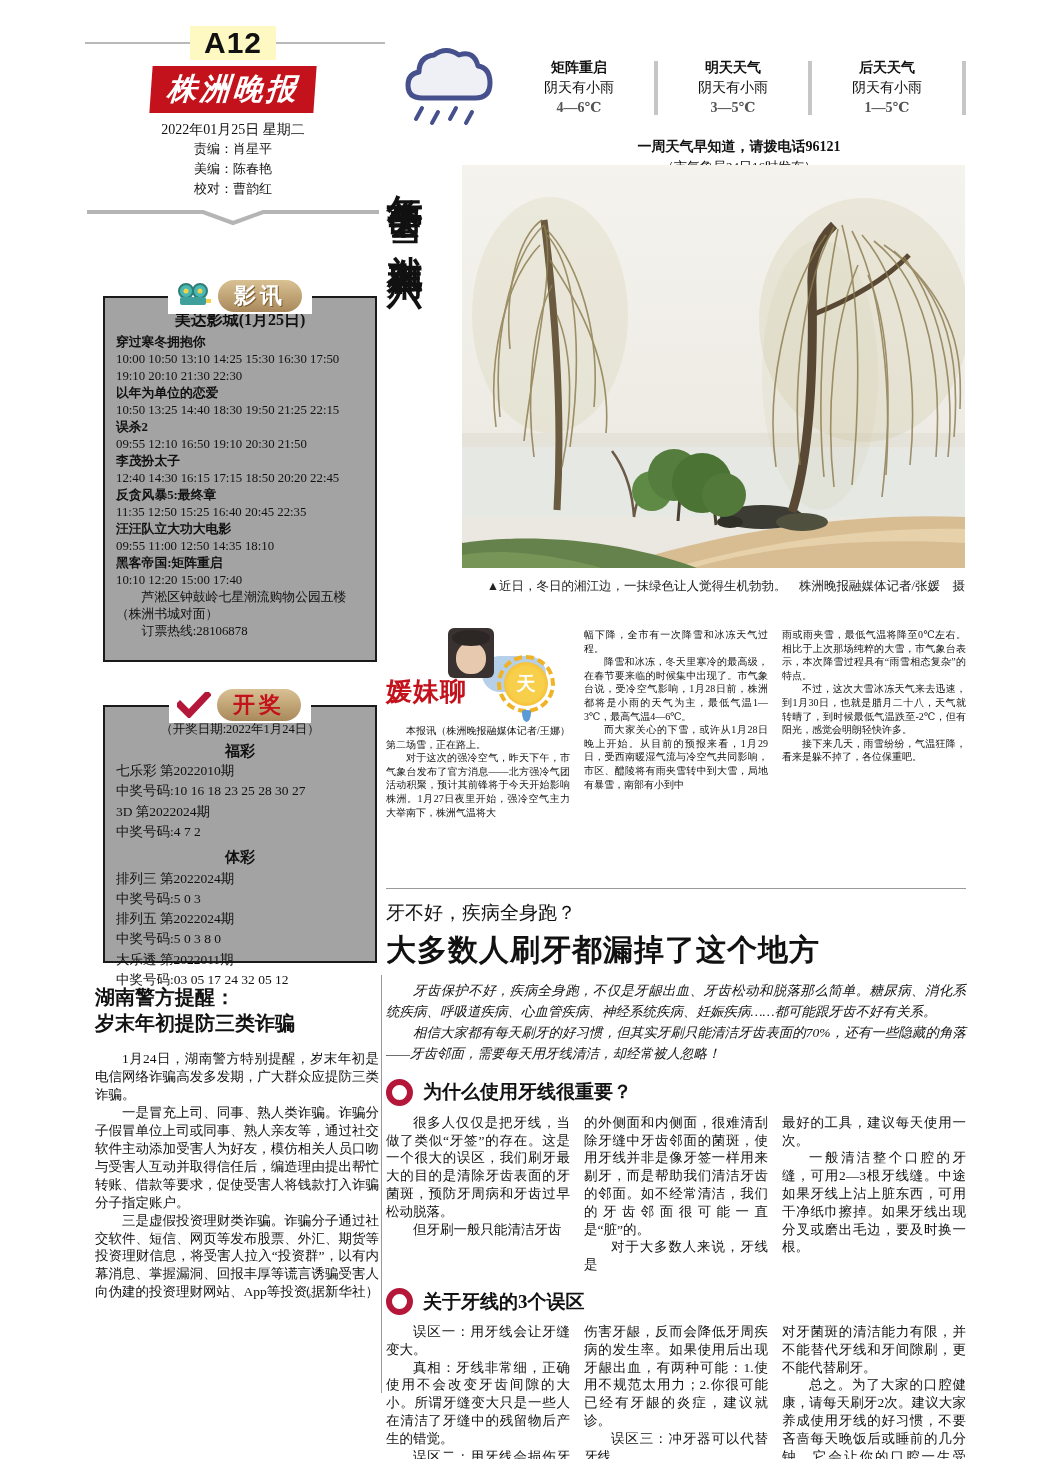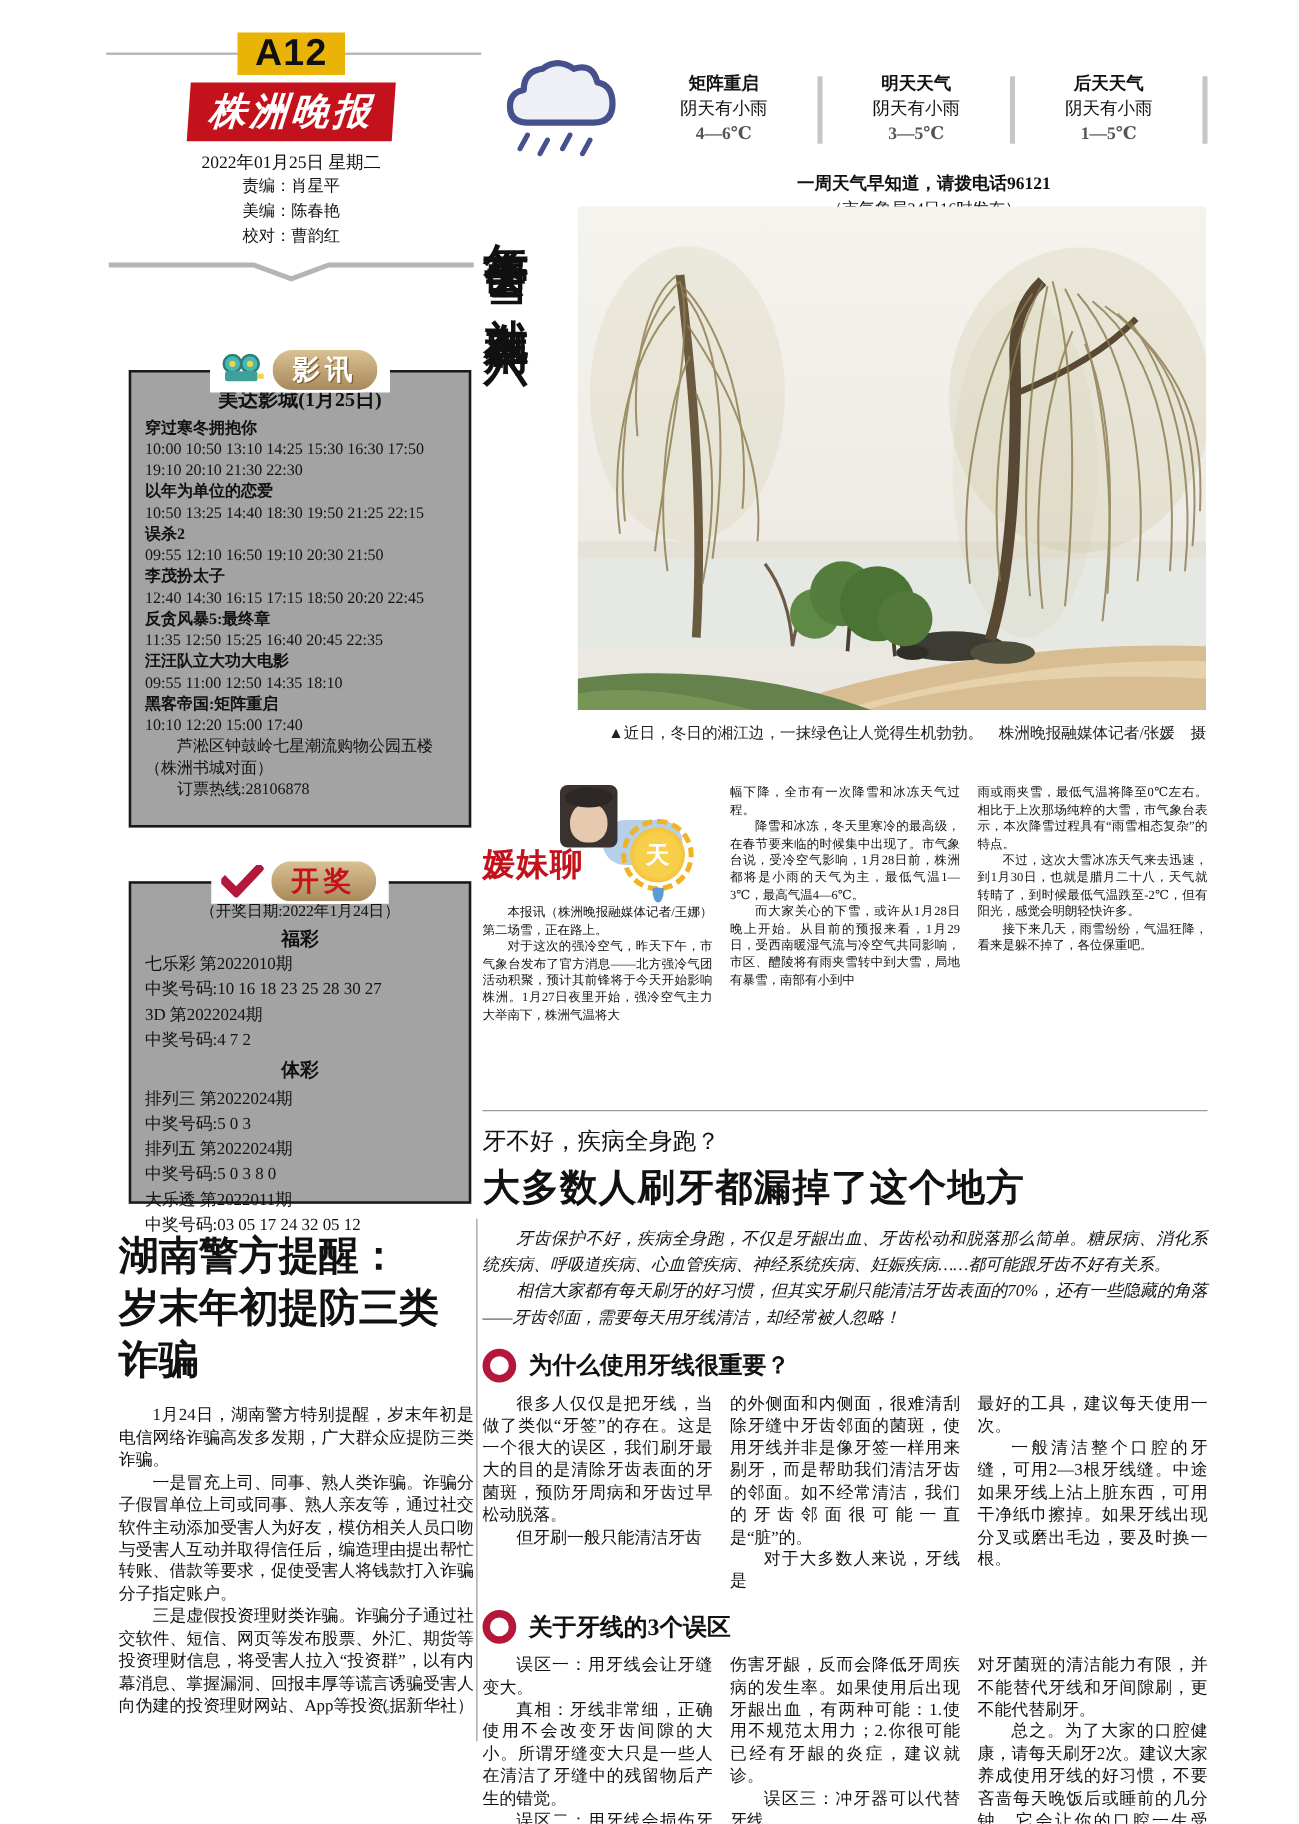--- a/index.html
+++ b/index.html
@@ -2,21 +2,21 @@
 <html><head>
 <meta charset="utf-8">
 <style>
   html,body{margin:0;padding:0;}
   body{width:1039px;height:1459px;position:relative;background:#ffffff;
        font-family:"Liberation Serif","DejaVu Serif",serif;color:#111;}
   .abs{position:absolute;}
   .rule{background:#b9b9b9;}
   
   .masthead{text-align:center;}
-  .pageno{display:inline-block;background:#eab308;padding:0 14px;font-family:"Liberation Sans",sans-serif;
+  .pageno{display:inline-block;background:#fef9c3;padding:0 14px;font-family:"Liberation Sans",sans-serif;
           font-weight:bold;font-size:30px;position:relative;z-index:2;letter-spacing:1px;}
   .brand{display:inline-block;background:var(--red,#c3121c);color:#fff;font-weight:bold;font-style:italic;
          font-size:30px;padding:3px 16px;letter-spacing:3px;margin-top:6px;transform:skewX(-4deg);}
   .sectionname{font-size:54px;font-weight:bold;color:#a9a9a9;letter-spacing:10px;margin-top:2px;}
   .dateline{font-size:14px;margin-top:8px;}
   .edline{font-size:13px;line-height:1.55;}
   
   .nbox{border:2px solid #1a1a1a;background:#a3a3a3;}
   .badge-wrap{position:absolute;top:-20px;left:50%;transform:translateX(-50%);background:#fff;
               padding:0 8px;display:flex;align-items:center;gap:4px;white-space:nowrap;}
@@ -24,21 +24,21 @@
         color:#fff;font-weight:bold;font-size:22px;padding:1px 16px;letter-spacing:4px;
         text-shadow:1px 1px 0 #7a5c30;}
   .pill.red-text{color:#c3121c;text-shadow:none;}
   .cinema-body{font-size:12.8px;line-height:1.33;}
   .film-name{font-weight:bold;}
   .c-title{text-align:center;font-weight:bold;font-size:16px;margin:4px 0 3px;}
   .lot-body{font-size:13.5px;line-height:1.5;}
   .lot-note{text-align:center;font-size:12.5px;margin:6px 0 2px;}
   .lot-group{text-align:center;font-weight:bold;font-size:15px;margin-top:4px;}
   
-  .pol-title{font-size:32px;font-weight:bold;line-height:1.3;margin-bottom:14px;}
+  .pol-title{font-size:20px;font-weight:bold;line-height:1.3;margin-bottom:14px;}
   .para{font-size:13.5px;line-height:1.33;text-align:justify;text-indent:2em;margin:0;}
   .byline-right{text-align:right;font-size:13.5px;margin-top:-18px;}
   
   .wrow{display:flex;align-items:center;}
   .wcol{width:146px;text-align:center;font-size:14px;line-height:1.45;}
   .wcol .wl{font-weight:bold;}
   .wcol .wt{font-weight:bold;color:#555;}
   .wdiv{width:4px;height:54px;background:#c6c6c6;margin:0 2px;}
   .whot{font-weight:bold;font-size:14px;text-align:center;margin-top:4px;padding-left:110px;}
   .wsrc{font-size:13px;text-align:center;margin-top:2px;padding-left:110px;}

